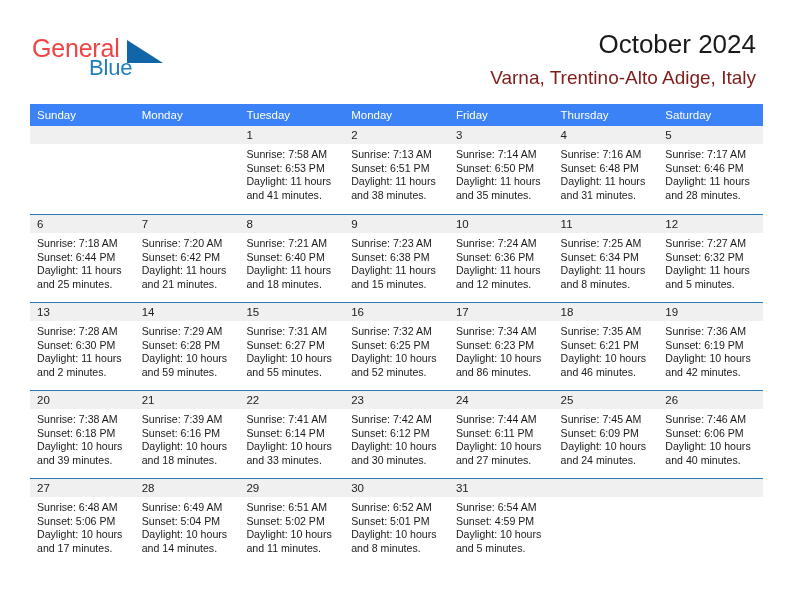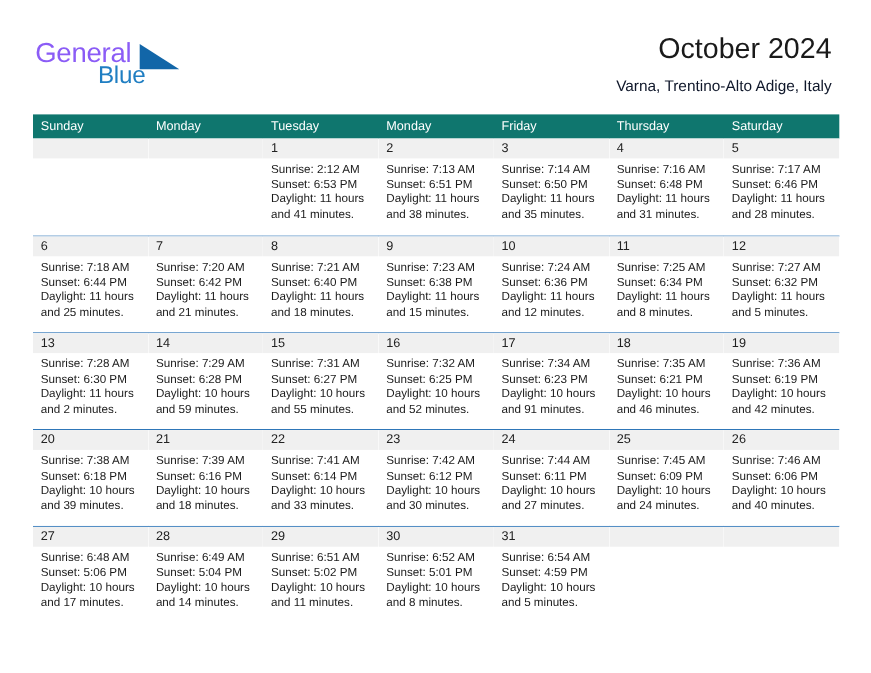--- a/index.html
+++ b/index.html
@@ -37,21 +37,21 @@
     top: 34px;
     width: 220px;
     height: 52px;
   }
   .brand-general {
     position: absolute;
     left: 0;
     top: 0;
     font-size: 25px;
     letter-spacing: -0.2px;
-    color: #8b5cf6;
+    color: #ef4444;
     font-family: "Liberation Sans", sans-serif;
   }
   .brand-blue {
     position: absolute;
     left: 57px;
     top: 21px;
     font-size: 22px;
     letter-spacing: -0.2px;
     color: #1f7ec2;
     font-family: "Liberation Sans", sans-serif;
@@ -72,39 +72,39 @@
     top: 28px;
     text-align: right;
   }
   .cal-title {
     font-size: 26px;
     color: #1a1a1a;
     line-height: 32px;
     white-space: nowrap;
   }
   .cal-subtitle {
-    font-size: 14px;
-    color: #0f172a;
+    font-size: 19px;
+    color: #7f1d1d;
     line-height: 20px;
     margin-top: 8px;
     white-space: nowrap;
   }
 
   
   .calendar {
     position: absolute;
     left: 30px;
     top: 104px;
     width: 733px;
   }
 
   .dow-row {
     display: flex;
     width: 100%;
-    background: #0f766e;
+    background: #3b82f6;
     height: 22px;
   }
   .dow {
     flex: 1 1 0;
     color: #ffffff;
     font-size: 11.5px;
     line-height: 22px;
     padding-left: 7px;
     box-sizing: border-box;
     white-space: nowrap;
@@ -190,21 +190,21 @@
             <div class="day-num"></div>
             <div class="day-body"></div>
           </div>
           <div class="day empty">
             <div class="day-num"></div>
             <div class="day-body"></div>
           </div>
           <div class="day">
             <div class="day-num">1</div>
             <div class="day-body">
-              <div class="day-line">Sunrise: 2:12 AM</div>
+              <div class="day-line">Sunrise: 7:58 AM</div>
               <div class="day-line">Sunset: 6:53 PM</div>
               <div class="day-line">Daylight: 11 hours</div>
               <div class="day-line">and 41 minutes.</div>
             </div>
           </div>
           <div class="day">
             <div class="day-num">2</div>
             <div class="day-body">
               <div class="day-line">Sunrise: 7:13 AM</div>
               <div class="day-line">Sunset: 6:51 PM</div>
@@ -341,21 +341,21 @@
               <div class="day-line">Daylight: 10 hours</div>
               <div class="day-line">and 52 minutes.</div>
             </div>
           </div>
           <div class="day">
             <div class="day-num">17</div>
             <div class="day-body">
               <div class="day-line">Sunrise: 7:34 AM</div>
               <div class="day-line">Sunset: 6:23 PM</div>
               <div class="day-line">Daylight: 10 hours</div>
-              <div class="day-line">and 91 minutes.</div>
+              <div class="day-line">and 86 minutes.</div>
             </div>
           </div>
           <div class="day">
             <div class="day-num">18</div>
             <div class="day-body">
               <div class="day-line">Sunrise: 7:35 AM</div>
               <div class="day-line">Sunset: 6:21 PM</div>
               <div class="day-line">Daylight: 10 hours</div>
               <div class="day-line">and 46 minutes.</div>
             </div>

